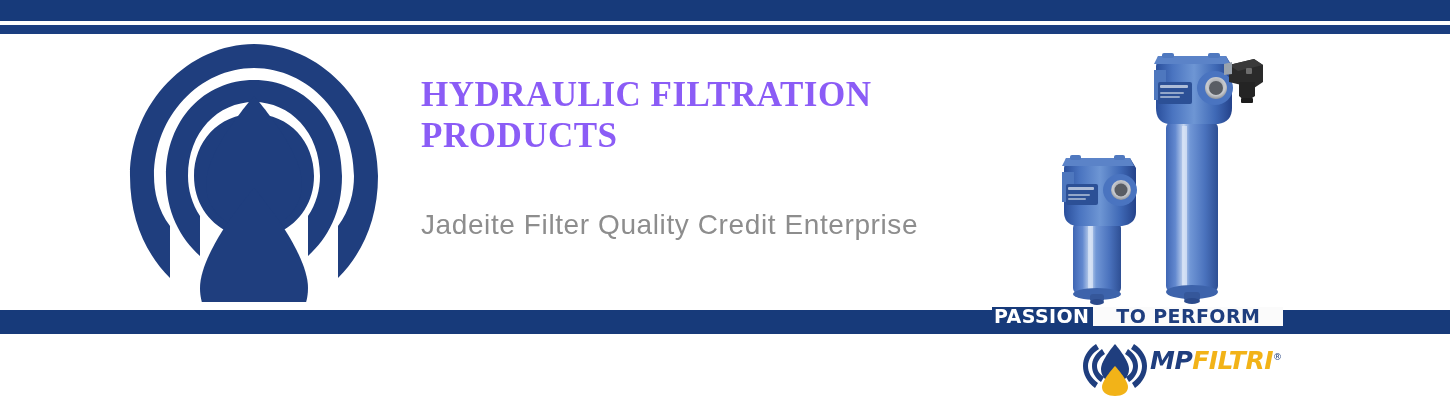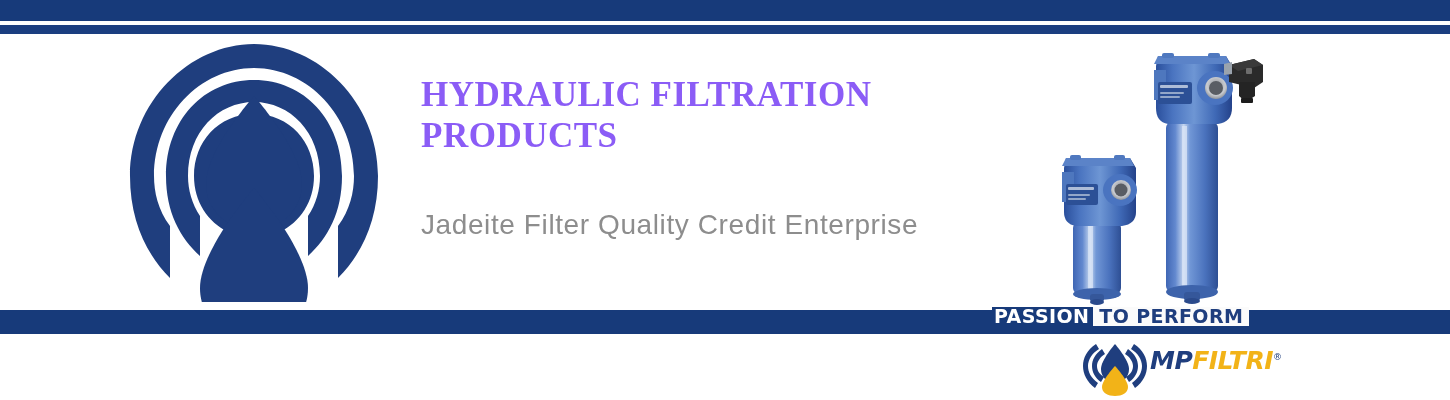--- a/index.html
+++ b/index.html
@@ -100,21 +100,21 @@
     background: #173a7a;
     color: #ffffff;
     font-family: "DejaVu Sans", "Liberation Sans", sans-serif;
     font-size: 19px;
     font-weight: bold;
     letter-spacing: 0.4px;
     line-height: 1;
   }
   .tagline-part-2 {
     display: flex; align-items: center;
-    padding: 0 6px;
+    padding: 0 23px;
     background: #fbfbfb;
     color: #1f3e7e;
     font-family: "DejaVu Sans", "Liberation Sans", sans-serif;
     font-size: 19px;
     font-weight: bold;
     letter-spacing: 0.4px;
     line-height: 1;
   }
 
   

